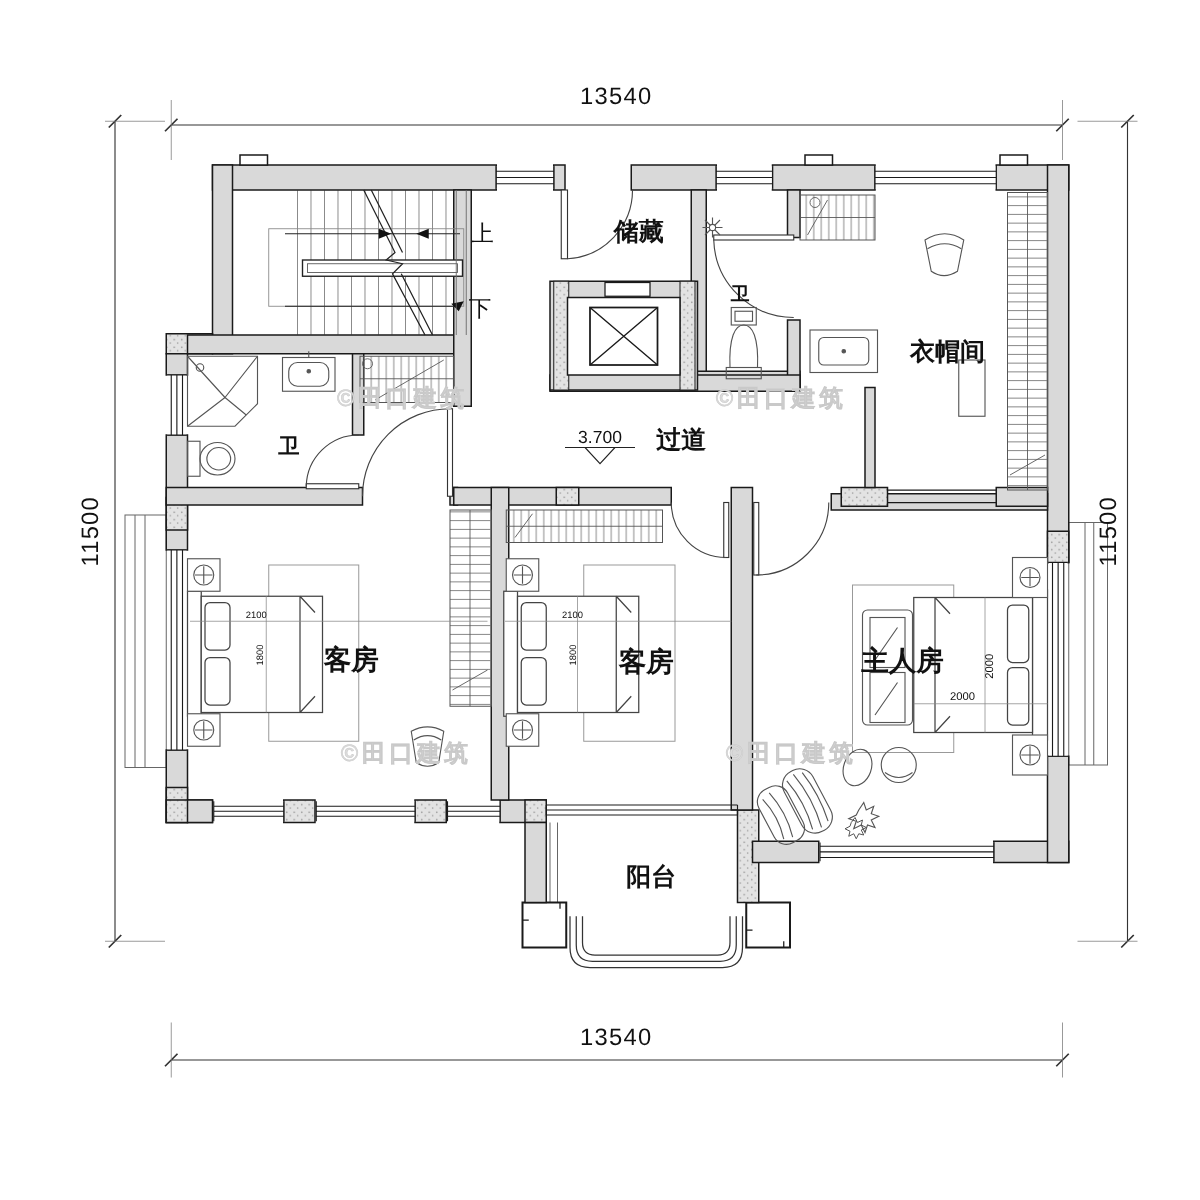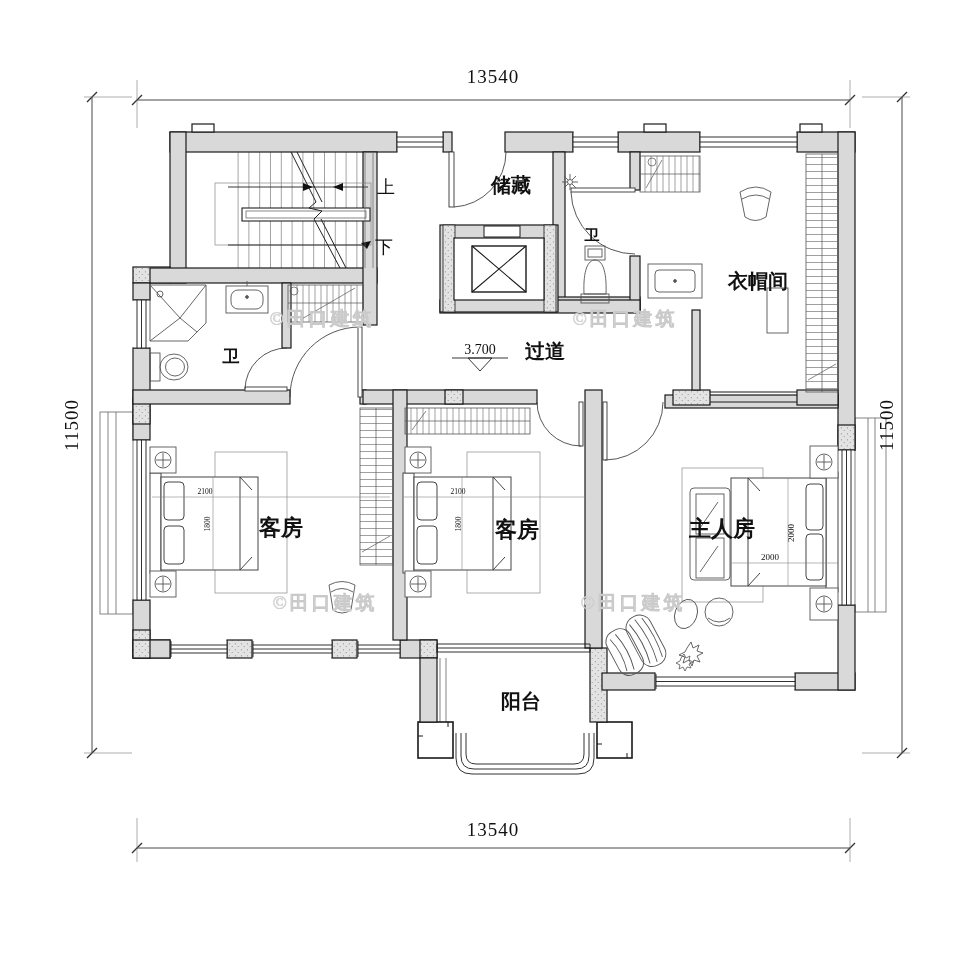--- a/index.html
+++ b/index.html
@@ -1,17 +1,17 @@
 <!DOCTYPE html>
 <html><head>
 <meta charset="utf-8">
 <style>
   html,body{margin:0;padding:0;background:#ffffff;}
   #stage{position:relative;width:960px;height:960px;background:#fff;overflow:hidden;
-         font-family:Liberation Serif, serif;text-align:center;}
+         font-family:Liberation Sans, sans-serif;text-align:center;}
   svg{position:absolute;left:0;top:0;}
   text{fill:#111;}
   .roomlabel{font-weight:bold;}
   .wm{font-weight:bold;letter-spacing:3px;fill:#dcdcdc;stroke:#c9c9c9;stroke-width:.4;}
 </style>
 </head>
 <body>
 <div id="stage">
 
 <svg width="960" height="960" viewBox="0 0 960 960">

